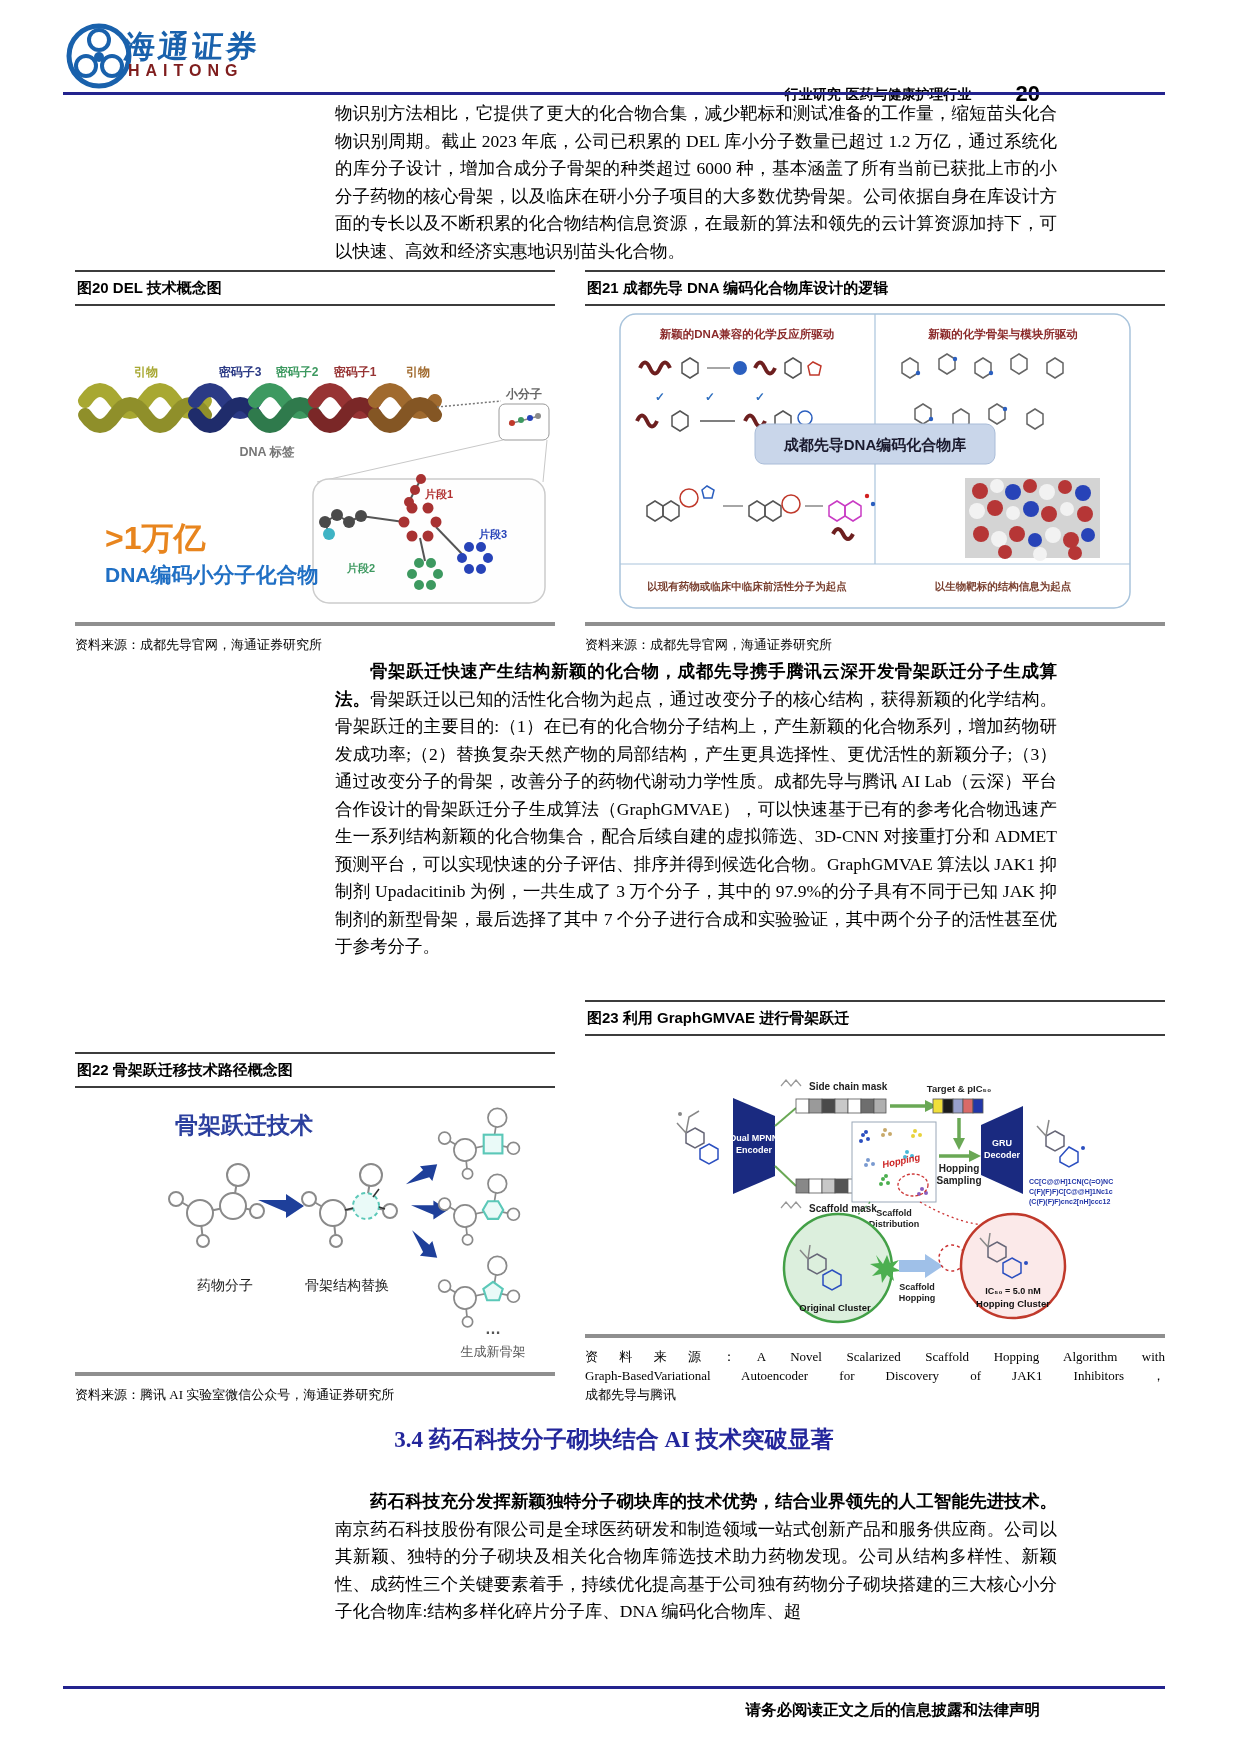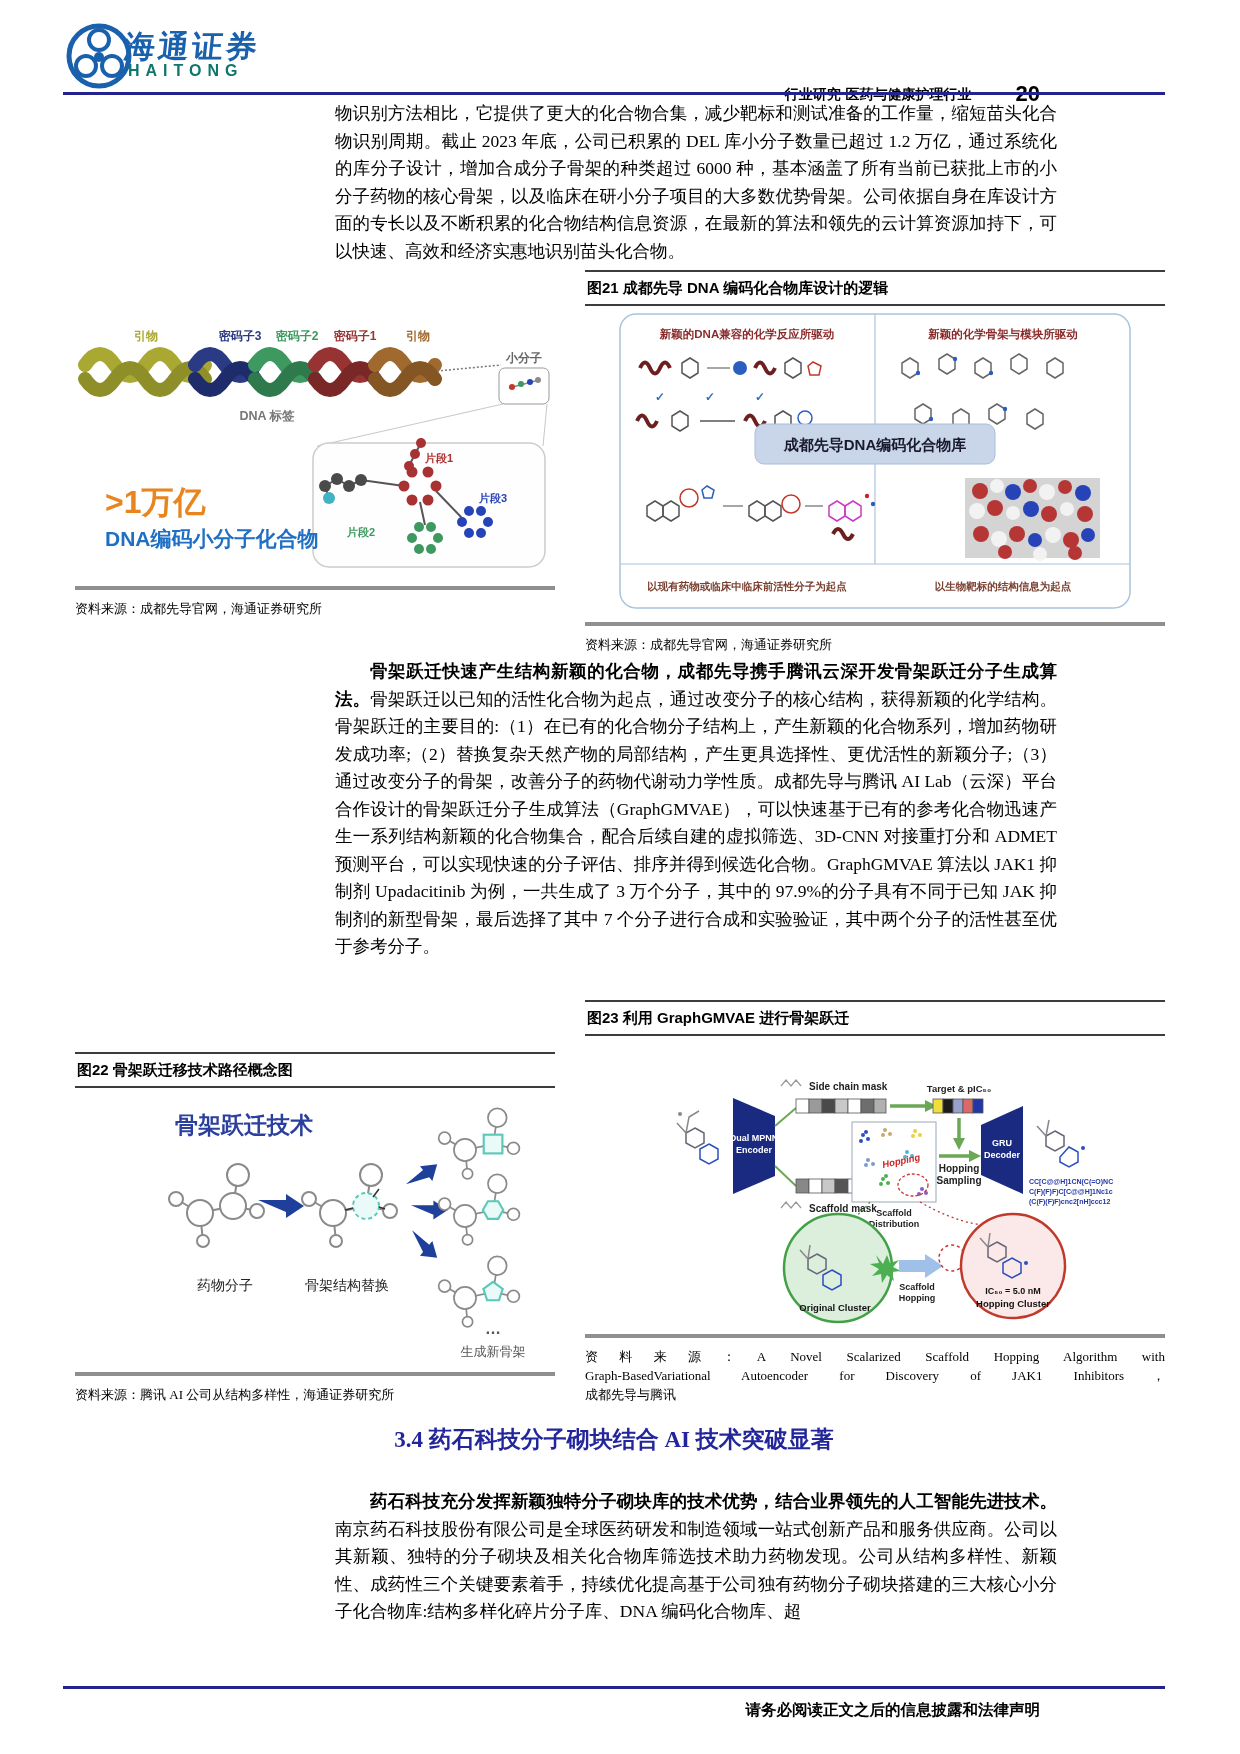--- a/index.html
+++ b/index.html
@@ -2,21 +2,21 @@
 <html><head>
 <meta charset="utf-8">
 <style>
   html,body{margin:0;padding:0;background:#ffffff;}
   .page{position:relative;width:1240px;height:1754px;background:#fff;overflow:hidden;
         font-family:"Liberation Serif","DejaVu Serif",serif;color:#000;}
   
   .hd-logo{position:absolute;left:63px;top:20px;}
   .hd-brand{position:absolute;left:124px;top:26px;font-size:31px;font-weight:bold;color:#1961ac;
             transform:skewX(-6deg);letter-spacing:3px;}
-  .hd-brand-en{position:absolute;left:128px;top:62px;font-size:16px;font-weight:bold;color:#0f766e;
+  .hd-brand-en{position:absolute;left:128px;top:62px;font-size:16px;font-weight:bold;color:#7f1d1d;
                letter-spacing:6px;font-family:"Liberation Sans",sans-serif;}
   .hd-right{position:absolute;top:50px;left:540px;width:500px;text-align:right;}
   .hd-doc{font-size:14px;font-weight:600;display:inline-block;margin-top:36px;}
   .hd-page{font-size:22px;font-weight:bold;font-family:"Liberation Sans",sans-serif;
            display:inline-block;margin-left:40px;vertical-align:-2px;}
   .hd-rule{position:absolute;left:63px;top:92px;width:1102px;height:3px;background:#23238e;}
   
   .para{position:absolute;left:335px;width:722px;font-size:17.5px;line-height:27.5px;
         text-align:justify;}
   .para .lead{font-weight:bold;}
@@ -56,20 +56,21 @@
   <div class="hd-brand-en">HAITONG</div>
   <div class="hd-right">
     <span class="hd-doc">行业研究·医药与健康护理行业</span>
     <span class="hd-page">20</span>
   </div>
   <div class="hd-rule"></div>
 
   <p class="para" style="top:100px;margin:0;">物识别方法相比，它提供了更大的化合物合集，减少靶标和测试准备的工作量，缩短苗头化合物识别周期。截止 2023 年底，公司已积累的 DEL 库小分子数量已超过 1.2 万亿，通过系统化的库分子设计，增加合成分子骨架的种类超过 6000 种，基本涵盖了所有当前已获批上市的小分子药物的核心骨架，以及临床在研小分子项目的大多数优势骨架。公司依据自身在库设计方面的专长以及不断积累的化合物结构信息资源，在最新的算法和领先的云计算资源加持下，可以快速、高效和经济实惠地识别苗头化合物。</p>
 
   <div class="figcol" style="left:75px;top:270px;width:480px;">
+    <div class="figtitle">图20 DEL 技术概念图</div>
     <svg class="figimg" width="480" height="310" viewBox="0 0 480 310">
 
       <text x="71" y="70" font-size="12" font-weight="bold" fill="#a8a832" text-anchor="middle">引物</text>
       <text x="165" y="70" font-size="12" font-weight="bold" fill="#2b3a85" text-anchor="middle">密码子3</text>
       <text x="222" y="70" font-size="12" font-weight="bold" fill="#3d9960" text-anchor="middle">密码子2</text>
       <text x="280" y="70" font-size="12" font-weight="bold" fill="#973333" text-anchor="middle">密码子1</text>
       <text x="343" y="70" font-size="12" font-weight="bold" fill="#a06a2e" text-anchor="middle">引物</text>
 
       <g stroke-linecap="round" fill="none">
         <path d="M10 95 q15 -22 30 0 t30 0 t30 0 t30 0" stroke="#a8a832" stroke-width="14"></path>
@@ -308,21 +309,21 @@
       <g transform="translate(390,210) scale(0.85)">
         <use href="#molcore"></use>
         <polygon points="33,-19 44.4,-10.7 40,2.7 26,2.7 21.6,-10.7" stroke="#5bc8b8" stroke-width="2.5" fill="#eafaf8"></polygon>
       </g>
       <text x="150" y="202" font-size="14" fill="#222" text-anchor="middle">药物分子</text>
       <text x="272" y="202" font-size="14" fill="#222" text-anchor="middle">骨架结构替换</text>
       <text x="418" y="246" font-size="16" font-weight="bold" fill="#555" text-anchor="middle">…</text>
       <text x="418" y="268" font-size="13" fill="#555" text-anchor="middle">生成新骨架</text>
     </svg>
     <div class="figrule"></div>
-    <div class="figsrc">资料来源：腾讯 AI 公司从结构多样性，海通证券研究所</div>
+    <div class="figsrc">资料来源：腾讯 AI 实验室微信公众号，海通证券研究所</div>
   </div>
 
   <div class="figcol" style="left:585px;top:1000px;width:580px;">
     <div class="figtitle">图23 利用 GraphGMVAE 进行骨架跃迁</div>
     <svg class="figimg" width="580" height="292" viewBox="0 0 580 292">
 
       <g fill="none" stroke-width="1.5">
         <polygon points="110,92 119,97 119,107 110,112 101,107 101,97" stroke="#667"></polygon>
         <polygon points="124,108 133,113 133,123 124,128 115,123 115,113" stroke="#2b4fc0"></polygon>
         <path d="M101 97 l-9 -10 m9 10 l3 -16 l10 -6" stroke="#888"></path>

